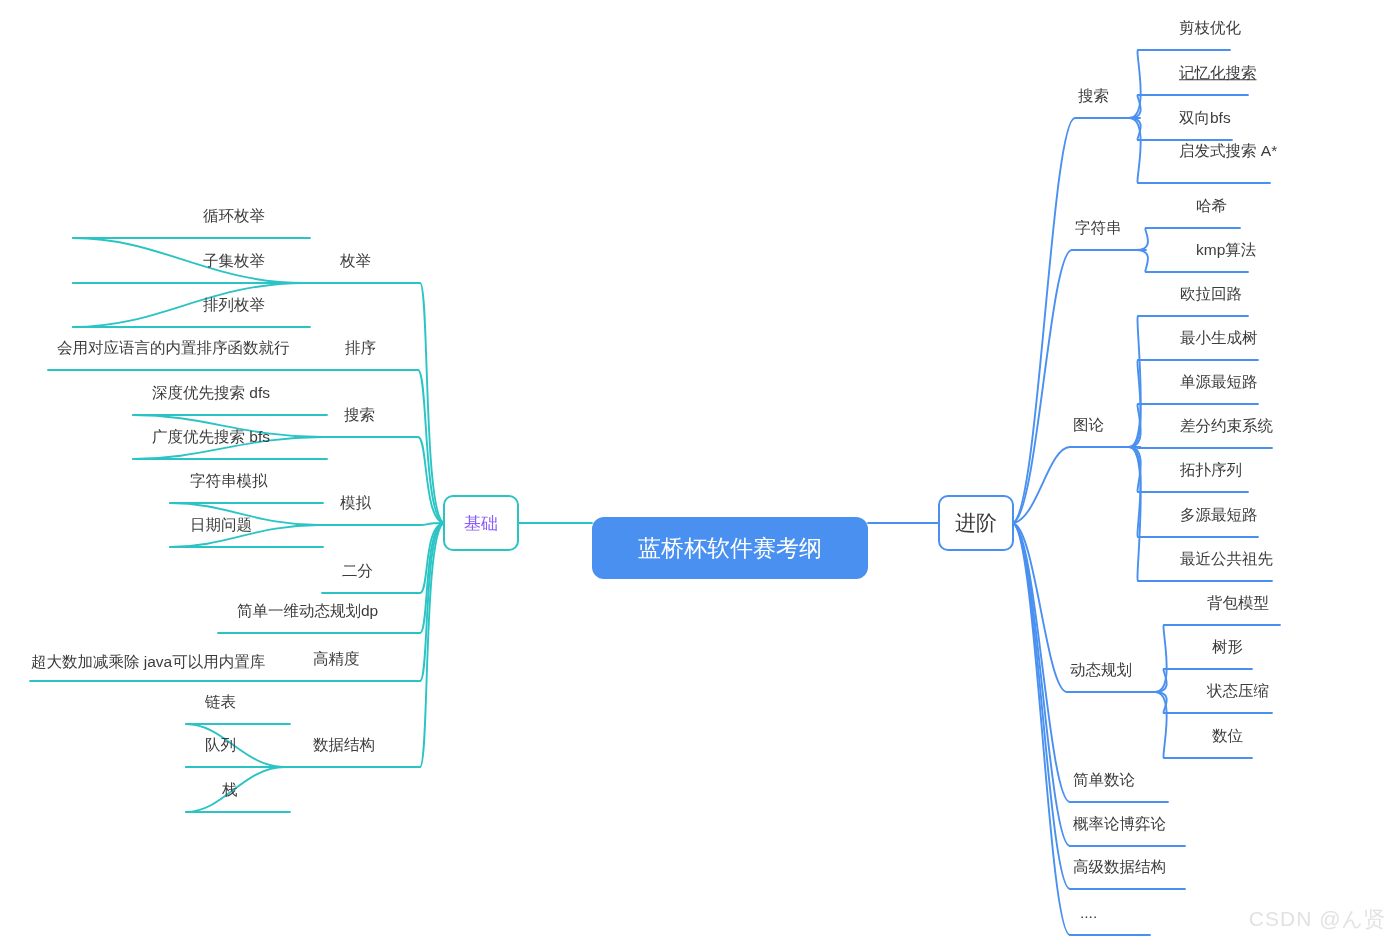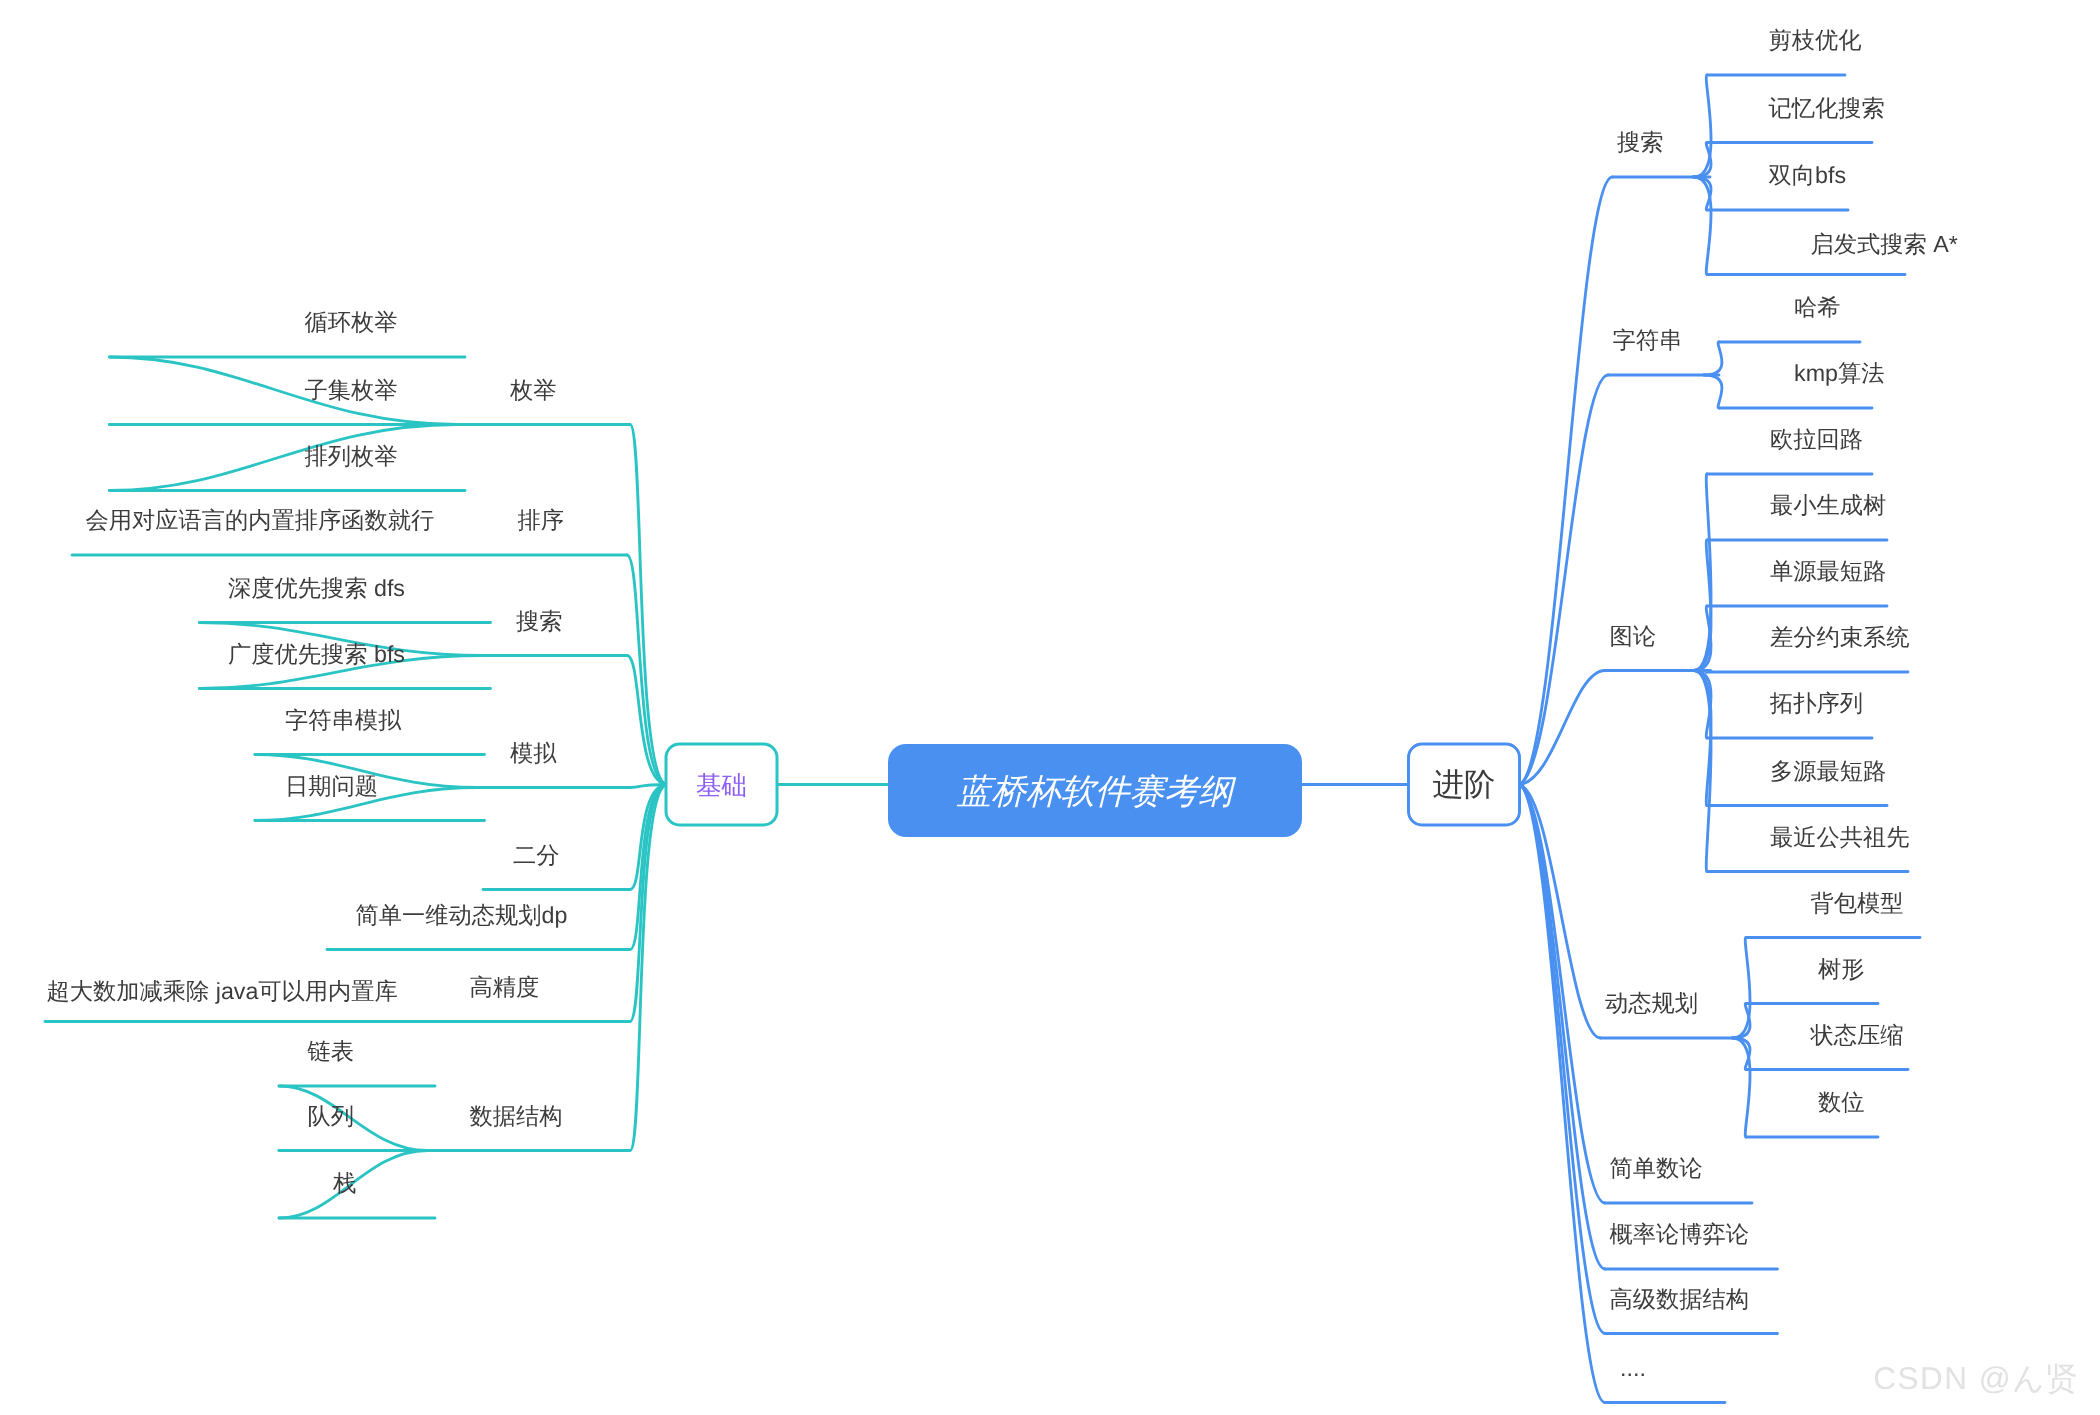--- a/index.html
+++ b/index.html
@@ -112,21 +112,21 @@
       <path d="M 1070 846 L 1185 846" fill="none" stroke="#4a90f0" stroke-width="1.9" stroke-linecap="round"></path>
       <path d="M 1012 523 C 1036.36 523, 1047.96 889, 1070 889" fill="none" stroke="#4a90f0" stroke-width="1.9" stroke-linecap="round"></path>
       <path d="M 1070 889 L 1185 889" fill="none" stroke="#4a90f0" stroke-width="1.9" stroke-linecap="round"></path>
       <path d="M 1012 523 C 1036.36 523, 1047.96 935, 1070 935" fill="none" stroke="#4a90f0" stroke-width="1.9" stroke-linecap="round"></path>
       <path d="M 1070 935 L 1150 935" fill="none" stroke="#4a90f0" stroke-width="1.9" stroke-linecap="round"></path>
       <path d="M 592 523 L 517 523" fill="none" stroke="#2bc4c4" stroke-width="1.9" stroke-linecap="round"></path>
       <path d="M 868 523 L 940 523" fill="none" stroke="#4a90f0" stroke-width="1.9" stroke-linecap="round"></path>
       <path d="M 445 523 L 445 523" fill="none" stroke="#2bc4c4" stroke-width="1.9" stroke-linecap="round"></path>
     </svg>
 
-  <div class="node" id="root" style="left:730px;top:527px;font-style:italic;">
+  <div class="node" id="root" style="left:730px;top:548px;">
     <span>蓝桥杯软件赛考纲</span>
   </div>
 
   <div class="node" id="basic" style="left:481px;top:523px;">
     <span>基础</span>
   </div>
 
   <div class="node" id="adv" style="left:976px;top:523px;">
     <span>进阶</span>
   </div>
@@ -147,23 +147,23 @@
       <div class="lbl l" style="top: 571px; left: 342px;">二分</div>
       <div class="lbl l" style="top: 611px; left: 237px;">简单一维动态规划dp</div>
       <div class="lbl l" style="top: 659px; left: 313px;">高精度</div>
       <div class="lbl l" style="top: 662px; left: 31px;">超大数加减乘除 java可以用内置库</div>
       <div class="lbl l" style="top: 745px; left: 313px;">数据结构</div>
       <div class="lbl l" style="top: 702px; left: 205px;">链表</div>
       <div class="lbl l" style="top: 745px; left: 205px;">队列</div>
       <div class="lbl l" style="top: 790px; left: 222px;">栈</div>
       <div class="lbl r" style="top: 96px; left: 1078px;">搜索</div>
       <div class="lbl r" style="top: 28px; left: 1179px;">剪枝优化</div>
-      <div class="lbl r" style="top: 73px; left: 1179px;">记忆化搜索</div>
+      <div class="lbl r" style="top: 73px; left: 1179px; text-decoration: underline;">记忆化搜索</div>
       <div class="lbl r" style="top: 118px; left: 1179px;">双向bfs</div>
-      <div class="lbl r" style="top: 164px; left: 1179px; margin-left: 28px;">启发式搜索 A*</div>
+      <div class="lbl r" style="top: 151px; left: 1179px;">启发式搜索 A*</div>
       <div class="lbl r" style="top: 228px; left: 1075px;">字符串</div>
       <div class="lbl r" style="top: 206px; left: 1196px;">哈希</div>
       <div class="lbl r" style="top: 250px; left: 1196px;">kmp算法</div>
       <div class="lbl r" style="top: 425px; left: 1073px;">图论</div>
       <div class="lbl r" style="top: 294px; left: 1180px;">欧拉回路</div>
       <div class="lbl r" style="top: 338px; left: 1180px;">最小生成树</div>
       <div class="lbl r" style="top: 382px; left: 1180px;">单源最短路</div>
       <div class="lbl r" style="top: 426px; left: 1180px;">差分约束系统</div>
       <div class="lbl r" style="top: 470px; left: 1180px;">拓扑序列</div>
       <div class="lbl r" style="top: 515px; left: 1180px;">多源最短路</div>

